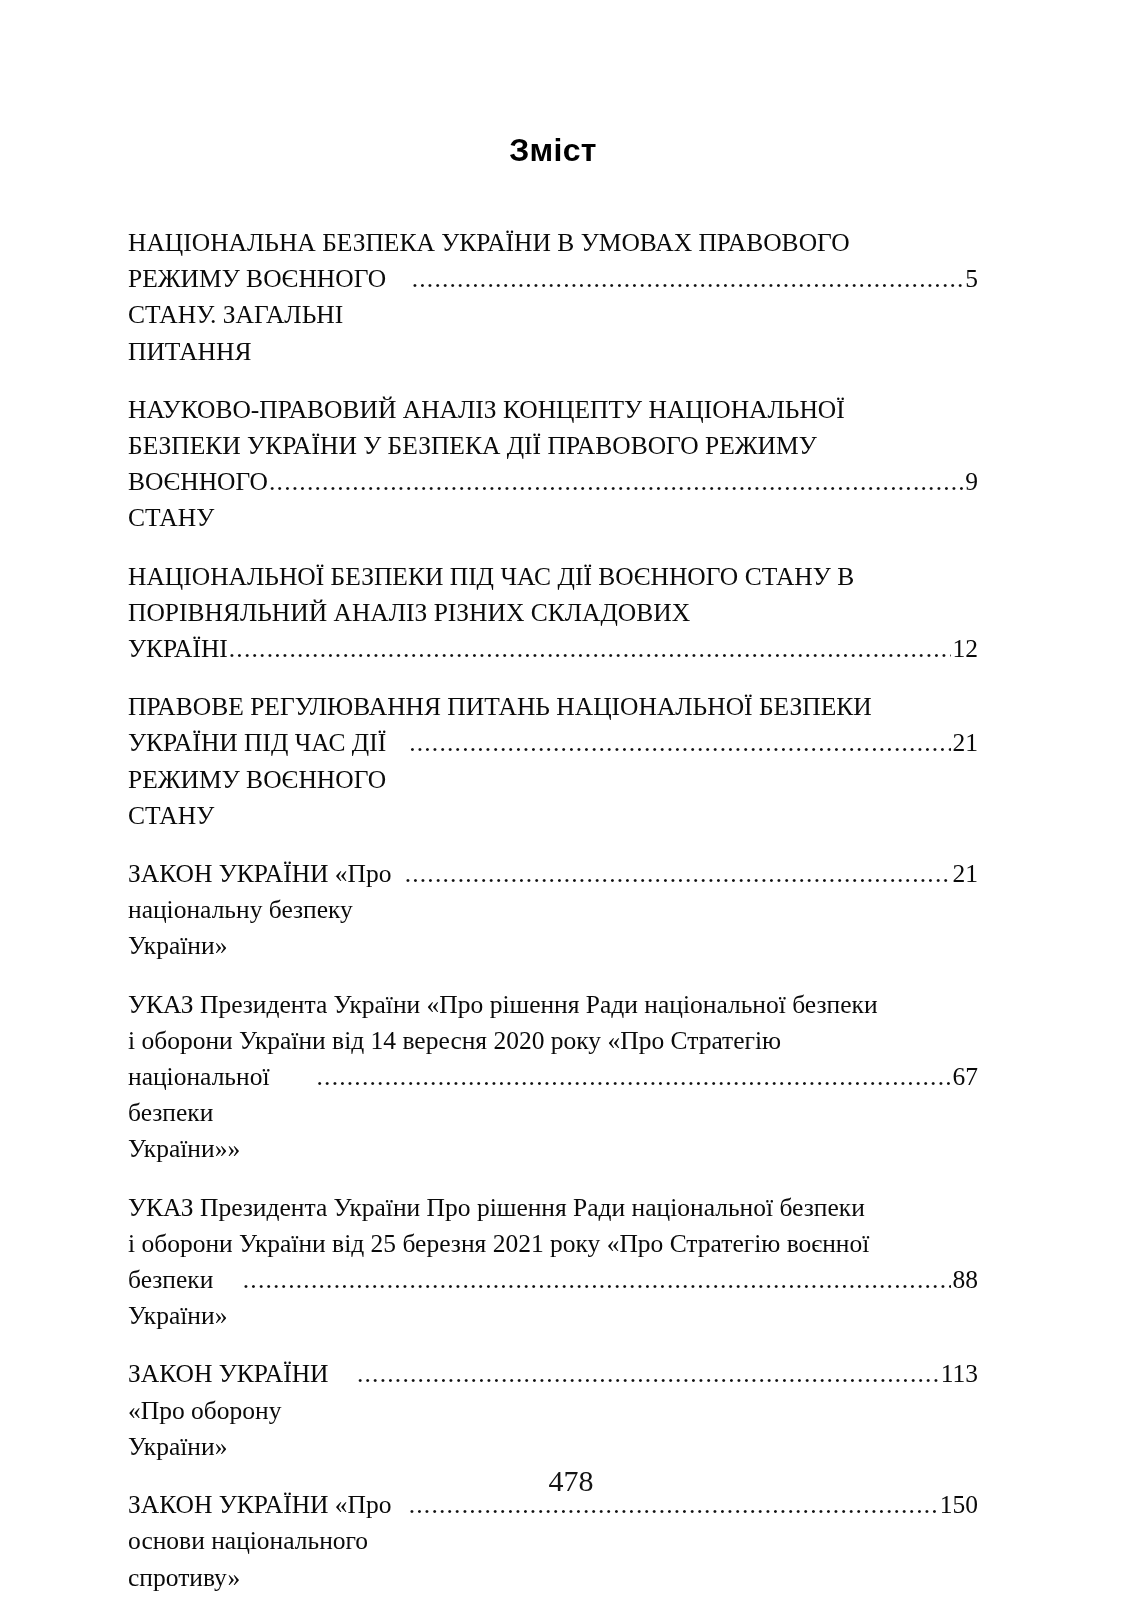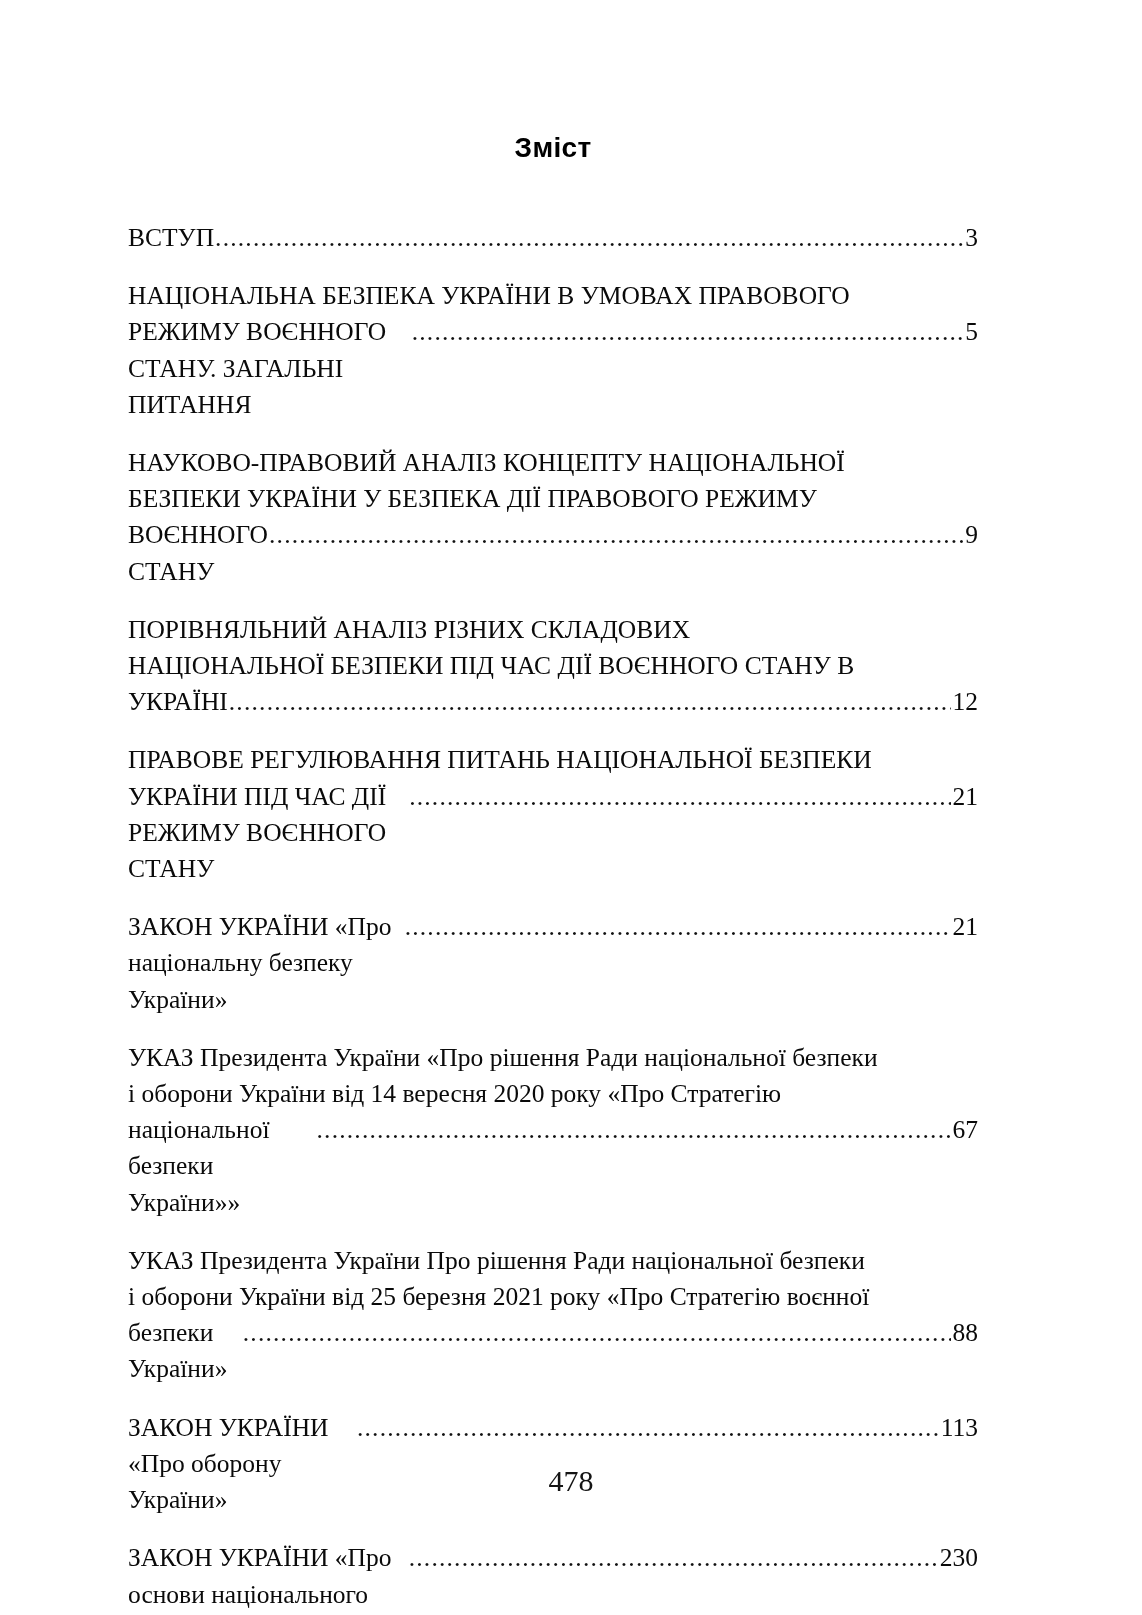--- a/index.html
+++ b/index.html
@@ -28,21 +28,21 @@
   .content-frame {
     position: absolute;
     left: 128px;
     top: 132px;
     width: 850px;
   }
 
   .toc-title {
     font-family: "Liberation Sans", "DejaVu Sans", sans-serif;
     font-weight: bold;
-    font-size: 28px;
+    font-size: 32px;
     text-align: center;
     letter-spacing: 0.3px;
     margin: 0 0 56px 0;
     color: #000000;
   }
 
   .toc-list {
     margin: 0;
     padding: 0;
     list-style: none;
@@ -121,27 +121,20 @@
 <body>
 
 <div class="page">
 
   <div class="content-frame">
 
     <h1 class="toc-title">Зміст</h1>
 
     <div class="toc-list">
 
-      <div class="toc-entry">
-        <div class="entry-row">
-          <span class="entry-label caps">ВСТУП</span>
-          <span class="entry-leader"></span>
-          <span class="entry-page">3</span>
-        </div>
-      </div>
 
       <div class="toc-entry">
         <div class="wrap-block">
           <span class="lead-line entry-label caps">НАЦІОНАЛЬНА БЕЗПЕКА УКРАЇНИ В УМОВАХ ПРАВОВОГО</span>
         </div>
         <div class="entry-row">
           <span class="entry-label caps">РЕЖИМУ ВОЄННОГО СТАНУ.  ЗАГАЛЬНІ ПИТАННЯ</span>
           <span class="entry-leader"></span>
           <span class="entry-page">5</span>
         </div>
@@ -154,22 +147,22 @@
         </div>
         <div class="entry-row">
           <span class="entry-label caps">ВОЄННОГО СТАНУ</span>
           <span class="entry-leader"></span>
           <span class="entry-page">9</span>
         </div>
       </div>
 
       <div class="toc-entry">
         <div class="wrap-block">
+          <span class="lead-line entry-label caps">НАЦІОНАЛЬНОЇ БЕЗПЕКИ ПІД ЧАС ДІЇ ВОЄННОГО СТАНУ В</span>
           <span class="lead-line entry-label caps">ПОРІВНЯЛЬНИЙ АНАЛІЗ РІЗНИХ СКЛАДОВИХ</span>
-          <span class="lead-line entry-label caps">НАЦІОНАЛЬНОЇ БЕЗПЕКИ ПІД ЧАС ДІЇ ВОЄННОГО СТАНУ В</span>
         </div>
         <div class="entry-row">
           <span class="entry-label caps">УКРАЇНІ</span>
           <span class="entry-leader"></span>
           <span class="entry-page">12</span>
         </div>
       </div>
 
       <div class="toc-entry">
         <div class="wrap-block">
@@ -219,21 +212,21 @@
           <span class="entry-label">ЗАКОН УКРАЇНИ «Про оборону  України»</span>
           <span class="entry-leader"></span>
           <span class="entry-page">113</span>
         </div>
       </div>
 
       <div class="toc-entry">
         <div class="entry-row">
           <span class="entry-label">ЗАКОН УКРАЇНИ «Про основи національного спротиву»</span>
           <span class="entry-leader"></span>
-          <span class="entry-page">230</span>
+          <span class="entry-page">150</span>
         </div>
       </div>
 
     </div>
   </div>
 
   <div class="footer-page">478</div>
 
 </div>
 

